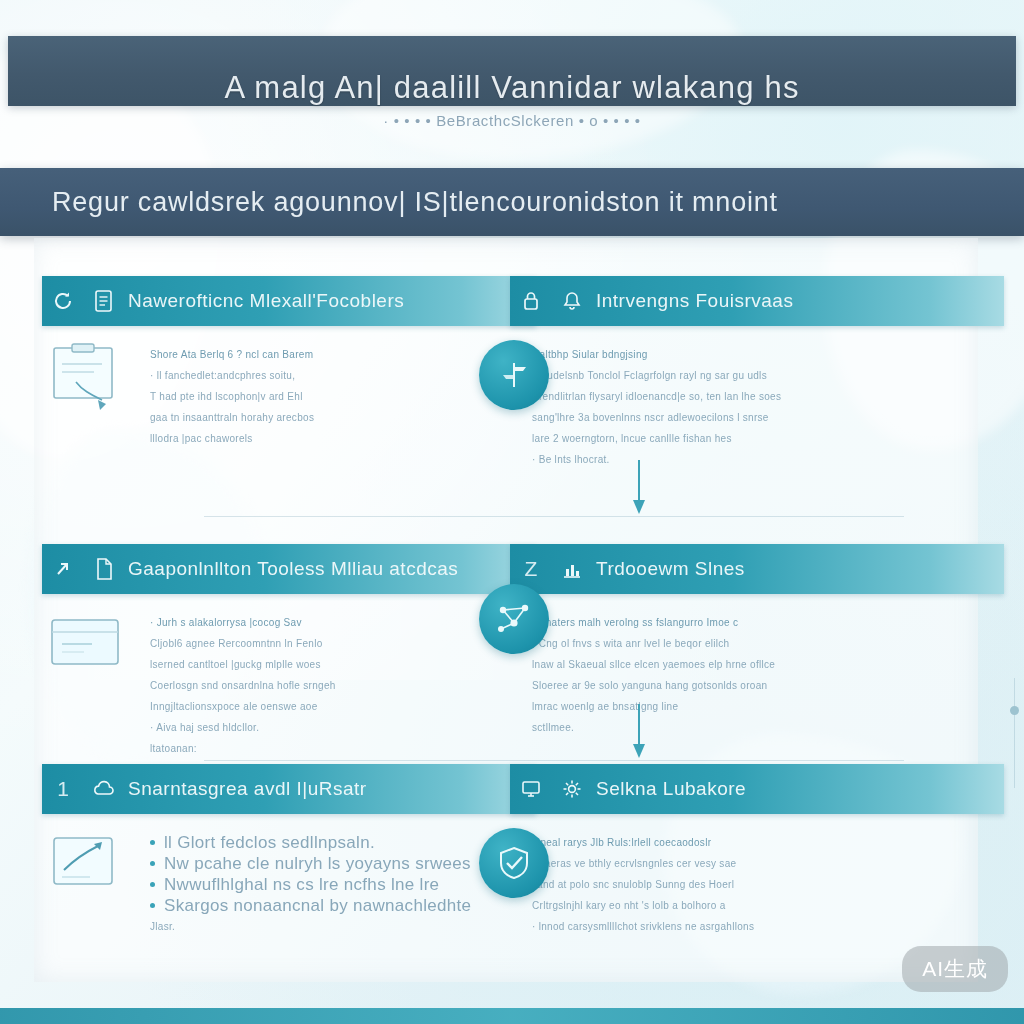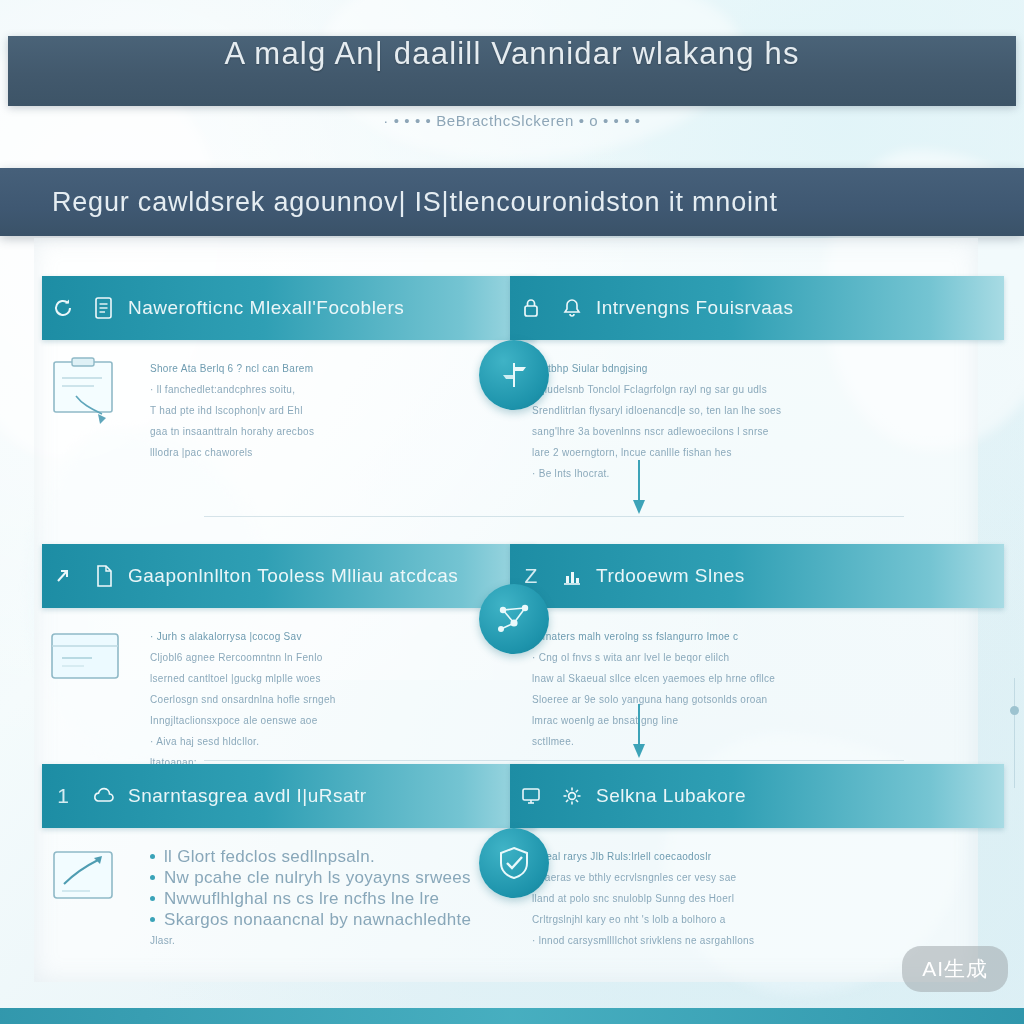--- a/index.html
+++ b/index.html
@@ -53,21 +53,21 @@
   
   #title-banner {
     position: absolute;
     left: 8px;
     top: 36px;
     width: 1008px;
     height: 70px;
     background: linear-gradient(180deg, #4a6378 0%, #42596d 55%, #3d5467 100%);
     box-shadow: 0 2px 8px rgba(40,60,80,0.25);
     display: flex;
-    align-items: flex-start;
+    align-items: flex-end;
     justify-content: center;
   }
   #title-banner .title-text {
     color: #f2f7fa;
     font-size: 31px;
     letter-spacing: 1.2px;
     text-align: center;
     white-space: nowrap;
     opacity: 0.93;
     text-shadow: 0 1px 2px rgba(0,0,0,0.25);
@@ -138,21 +138,21 @@
     top: 0;
     width: 460px;
     height: 248px;
   }
   .col.left  { left: 8px; }
   .col.right { left: 476px; }
 
   
   .block-head {
     position: relative;
-    height: 64px;
+    height: 50px;
     background: linear-gradient(90deg, #1d8da4 0%, #2f9fb4 45%, #74c4d2 85%, #a8dbe4 100%);
     display: flex;
     align-items: center;
     box-shadow: 0 2px 5px rgba(30,110,130,0.22);
   }
   .block-head.wide {
     width: 494px;
   }
   .block-head .hdr-badge {
     width: 42px;

